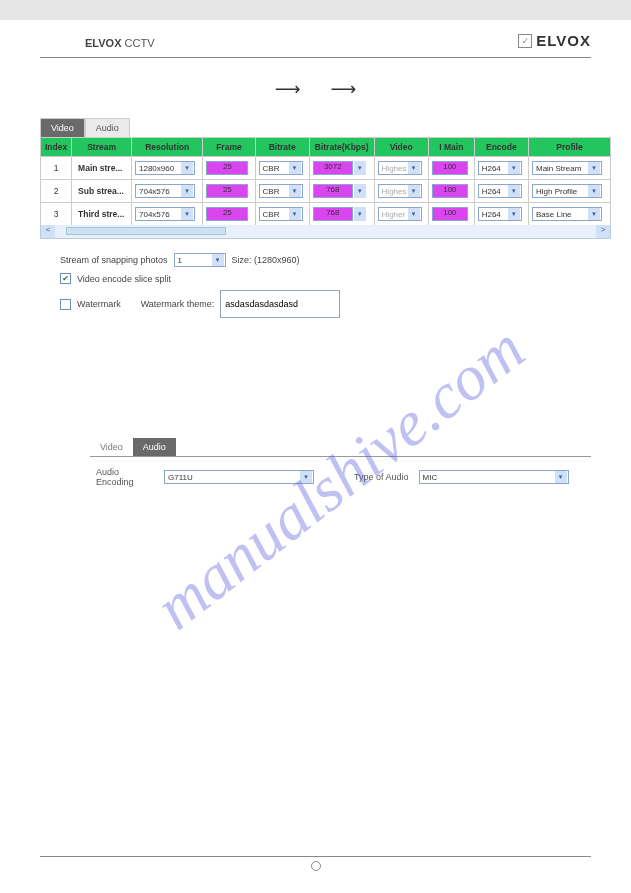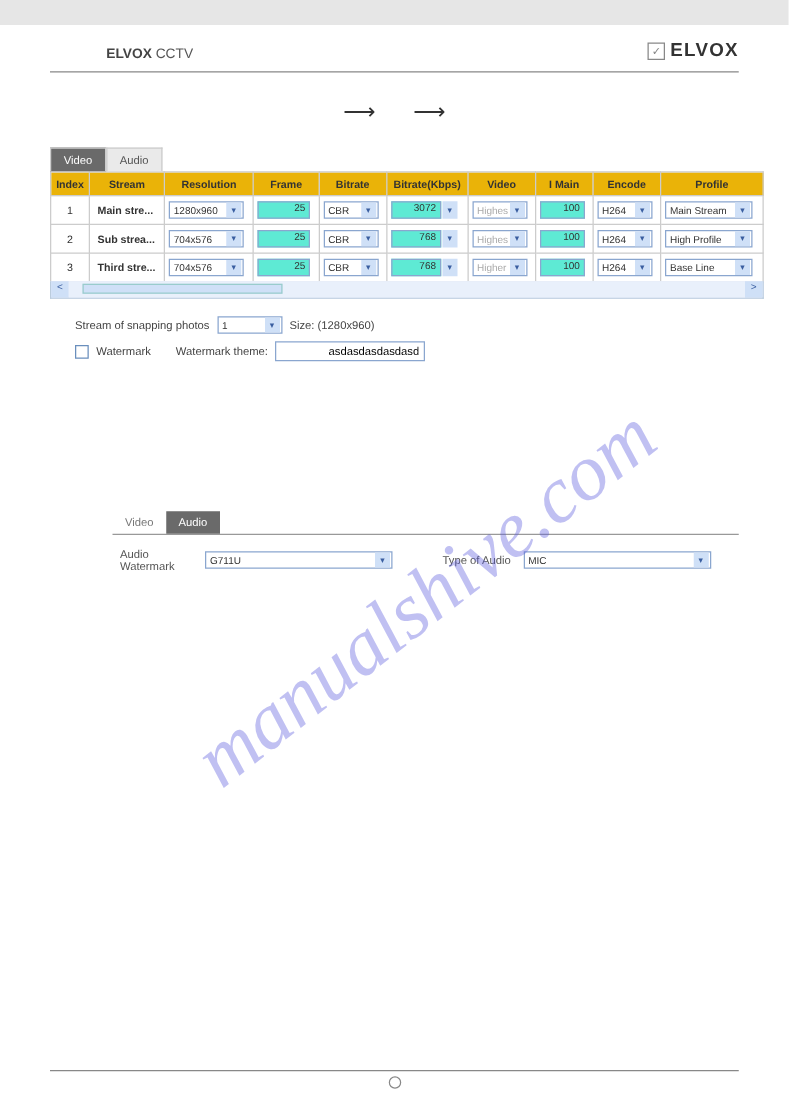--- a/index.html
+++ b/index.html
@@ -41,40 +41,40 @@
   .tab.active { background: #6a6a6a; color: #fff; }
 
   .grid {
     border: 1px solid #aaa; border-collapse: collapse; width: 100%;
     background: #fafafa;
   }
   .grid th, .grid td {
     border: 1px solid #ccc; padding: 4px 3px; font-size: 8.5px;
     text-align: center; background: #f6f6f6;
   }
-  .grid th { font-weight: bold; background: #eab308; }
+  .grid th { font-weight: bold; background: #22c55e; }
   .grid td { background: #fff; }
   .grid tbody tr td:first-child { text-align: center; }
   .grid tbody tr td:nth-child(2) { text-align: left; padding-left: 6px; font-weight: bold; }
 
   .select {
     display: flex; align-items: center; justify-content: space-between;
     border: 1px solid #8aa6cf; background: #fff; height: 14px;
     padding: 0 1px 0 3px; font-size: 8px; color: #333; min-width: 44px;
   }
   .select.disabled { color: #aaa; }
   .select .caret {
     width: 12px; height: 12px; background: #cfe0f7;
     display: flex; align-items: center; justify-content: center;
     font-size: 7px; color: #3a5ea0; flex-shrink: 0;
   }
   .inp {
-    border: 1px solid #8aa6cf; background: #5eead4; height: 14px;
+    border: 1px solid #8aa6cf; background: #d946ef; height: 14px;
     padding: 0 3px; font-size: 8px; color: #333; width: 100%;
-    text-align: right;
+    text-align: center;
   }
   .w-res { width: 60px; } .w-frame { width: 42px; } .w-br { width: 40px; text-align: right; }
   .w-bk { width: 40px; } .w-vid { width: 44px; } .w-if { width: 36px; }
   .w-enc { width: 44px; } .w-prof { width: 70px; }
 
   .hscroll {
     height: 14px; background: #e9f0fb; border: 1px solid #bcd; border-top: none;
     display: flex; align-items: center; justify-content: space-between;
     padding: 0; margin-top: -1px;
   }
@@ -83,21 +83,21 @@
     font-size: 8px; color: #3a5ea0; text-align: center;
   }
   .hscroll .track { flex: 1; background: #e9f0fb; height: 100%; position: relative; }
   .hscroll .thumb { position: absolute; left: 2%; width: 160px; height: 8px; top: 2px; background: #cfe0f7; border: 1px solid #9cc; }
 
   .opts { margin: 14px 4px 0 20px; font-size: 9px; color: #444; }
   .opts .row { display: flex; align-items: center; gap: 6px; margin-bottom: 6px; }
   .chk { width: 11px; height: 11px; border: 1px solid #6a8fbd; background: #fff; display: inline-flex; align-items: center; justify-content: center; font-size: 8px; color: #2a7a2a; }
   .chk.checked::after { content: "✔"; }
   .small-select { width: 52px; }
-  .txt-inp { border: 1px solid #8aa6cf; height: 16px; padding: 0 4px; font-size: 9px; width: 120px; text-align: right; }
+  .txt-inp { border: 1px solid #8aa6cf; height: 28px; padding: 0 4px; font-size: 9px; width: 120px; }
 
   
   .audio-panel { margin: 120px 40px 0 90px; }
   .audio-tabs { display: flex; font-size: 9px; border-bottom: 1px solid #999; }
   .audio-tabs .tab { border: none; background: transparent; color: #777; }
   .audio-tabs .tab.active { background: #6a6a6a; color: #fff; }
   .audio-row { display: flex; align-items: center; gap: 10px; padding: 10px 6px; }
   .audio-row .lbl { font-size: 9px; color: #555; width: 58px; }
   .audio-row .sel-wide { width: 150px; }
   .audio-row .sel-mid { width: 150px; }
@@ -314,39 +314,43 @@
   <div class="opts">
     <div class="row">
       <span>Stream of snapping photos</span>
       <div class="select small-select">
         <span>1</span>
         <span class="caret">▾</span>
       </div>
       <span>Size: (1280x960)</span>
     </div>
     <div class="row">
+      <span class="chk checked"></span>
+      <span>Video encode slice split</span>
+    </div>
+    <div class="row">
       <span class="chk"></span>
       <span>Watermark</span>
       <span style="margin-left:14px">Watermark theme:</span>
       <input class="txt-inp" value="asdasdasdasdasd" style="">
     </div>
   </div>
 
   <div class="watermark">
     <span>manualshive.com</span>
   </div>
 </div>
 
 <div class="audio-panel">
   <div class="audio-tabs">
     <div class="tab">Video</div>
     <div class="tab active">Audio</div>
   </div>
   <div class="audio-row">
-    <span class="lbl">Audio Watermark</span>
+    <span class="lbl">Audio Encoding</span>
     <div class="select sel-wide">
       <span>G711U</span>
       <span class="caret">▾</span>
     </div>
     <span class="lbl" style="width:auto;margin-left:30px">Type of Audio</span>
     <div class="select sel-mid">
       <span>MIC</span>
       <span class="caret">▾</span>
     </div>
   </div>

